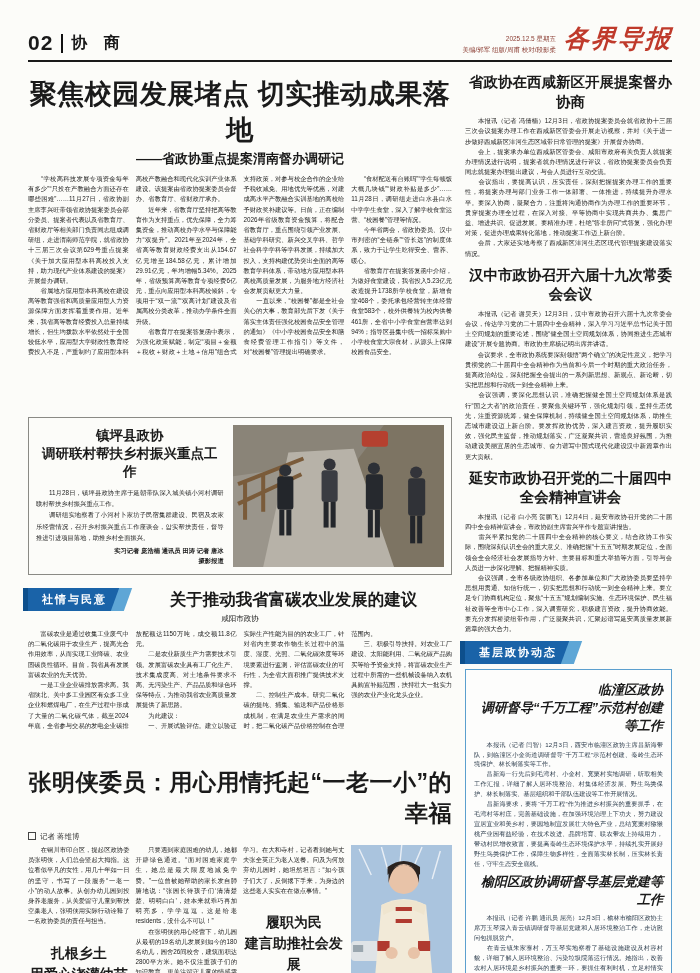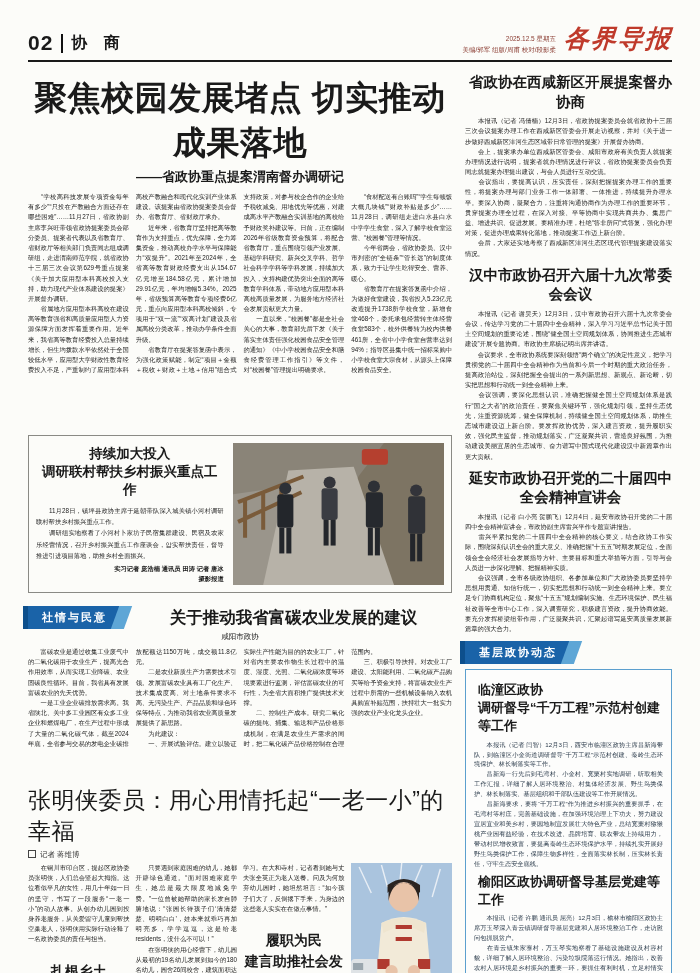--- a/index.html
+++ b/index.html
@@ -17,53 +17,53 @@
   .hdr-rule{border:0;border-top:2px solid #1a1a1a;margin:5px 0 8px 0;}
   
   .content{display:flex;gap:13px;}
   .col-left{width:424px;flex:0 0 424px;}
   .col-right{flex:1;min-width:0;}
   
   .body-txt{font-size:6.3px;line-height:1.62;text-align:justify;color:#222;white-space:pre-line;}
   .byline{font-size:7.5px;color:#333;margin:3px 0;}
   .byline .sq{display:inline-block;width:6px;height:6px;border:1px solid #444;margin-right:4px;vertical-align:-1px;}
   
-  .main-headline{font-size:33px;font-weight:bold;text-align:center;letter-spacing:.5px;margin:6px 0 2px 0;}
+  .main-headline{font-size:27px;font-weight:bold;text-align:center;letter-spacing:.5px;margin:6px 0 2px 0;}
   .main-subhead{font-size:13px;font-weight:bold;text-align:center;margin:2px 0 6px 0;}
   .main-body{height:234px;column-count:4;column-gap:7px;overflow:hidden;margin-top:2px;}
   
   .zp-box{border:1px solid #8a8a85;margin:9px 0 10px 0;padding:7px;display:flex;gap:9px;box-sizing:border-box;height:158px;}
   .zp-left{width:46%;display:flex;flex-direction:column;}
   .zp-title{font-size:13.5px;font-weight:bold;text-align:center;line-height:1.35;white-space:pre-line;margin:2px 0 5px 0;}
   .zp-body{font-size:6.3px;line-height:1.8;text-align:justify;white-space:pre-line;color:#222;flex:1;}
   .zp-credit{font-size:6.3px;font-weight:bold;text-align:right;line-height:1.7;white-space:pre-line;}
   .zp-photo{flex:1;}
   .zp-photo svg{width:100%;height:100%;display:block;}
   
   .badge{position:relative;display:inline-block;background:#1a63a8;color:#fff;font-weight:bold;font-size:11px;letter-spacing:2px;padding:4px 12px 4px 14px;margin-right:16px;}
   .badge::after{content:"";position:absolute;top:0;right:-9px;width:13px;height:100%;background:#5ea6d6;transform:skewX(-20deg);}
   .badge::before{content:"";position:absolute;top:0;left:-5px;width:5px;height:100%;background:#0d4f8c;}
   
   .sq-head-row{display:flex;align-items:flex-end;margin:2px 0 2px 0;}
   .sq-title{flex:1;text-align:center;font-family:"Liberation Serif","DejaVu Serif",serif;font-weight:bold;font-size:16.5px;margin-top:4px;}
   .sq-byline{text-align:center;font-size:7.5px;margin:3px 0 5px 0;}
   .sq-body{height:128px;column-count:4;column-gap:7px;overflow:hidden;}
   
-  .zh-headline{font-size:23px;font-weight:normal;text-align:left;letter-spacing:.5px;margin:10px 0 3px 0;}
+  .zh-headline{font-size:23px;font-weight:bold;text-align:right;letter-spacing:.5px;margin:10px 0 3px 0;}
   .zh-cols{display:flex;gap:6px;margin-top:2px;height:232px;overflow:hidden;}
   .zh-col{flex:1;min-width:0;display:flex;flex-direction:column;}
   .zh-sub{font-size:14px;font-weight:bold;text-align:center;line-height:1.5;white-space:pre-line;margin:16px 0;}
   .zh-photo{width:100%;height:128px;}
   .zh-photo svg{width:100%;height:100%;display:block;}
   
   .r-art{margin-bottom:7px;}
   .r-title{font-size:14.5px;font-weight:bold;text-align:center;line-height:1.35;margin:3px 0 4px 4px;}
   .r-body{font-size:6.3px;line-height:1.62;text-align:justify;white-space:pre-line;color:#222;}
   .jc-box{border:1px solid #5b9fce;padding:7px 8px;margin-top:5px;background:#fdfdfc;}
-  .jc-title{font-size:13px;font-weight:bold;text-align:left;line-height:1.4;white-space:pre-line;margin:4px 0 4px 4px;}
+  .jc-title{font-size:13px;font-weight:bold;text-align:right;line-height:1.4;white-space:pre-line;margin:4px 0 4px 4px;font-style:italic;}
   .jc-body{font-size:6.2px;line-height:1.6;text-align:justify;white-space:pre-line;color:#2a3a4a;}
 </style>
 </head>
 <body>
 
 <div class="page">
 
   <div class="hdr">
     <div class="hdr-left">
       <span class="pageno">02</span>
@@ -92,21 +92,21 @@
 　　近年来，省教育厅坚持把高等教育作为支持重点，优先保障，全力筹集资金，推动高校办学水平与保障能力“双提升”。2021年至2024年，全省高等教育财政经费支出从154.67亿元增至184.58亿元，累计增加29.91亿元，年均增幅5.34%。2025年，省级预算高等教育专项经费6亿元，重点向应用型本科高校倾斜，专项用于“双一流”“双高计划”建设及省属高校分类改革，推动办学条件全面升级。
 　　省教育厅在提案答复函中表示，为强化政策赋能，制定“项目＋金额＋税收＋财政＋土地＋信用”组合式支持政策，对参与校企合作的企业给予税收减免、用地优先等优惠，对建成高水平产教融合实训基地的高校给予财政奖补建议等。日前，正在编制2026年省级教育资金预算，将配合省教育厅，重点围绕引领产业发展、基础学科研究、新兴交叉学科、哲学社会科学学科等学科发展，持续加大投入，支持构建优势突出全面的高等教育学科体系，带动地方应用型本科高校高质量发展，为服务地方经济社会发展贡献更大力量。
 　　一直以来，“校园餐”都是全社会关心的大事，教育部先后下发《关于落实主体责任强化校园食品安全管理的通知》《中小学校园食品安全和膳食经费管理工作指引》等文件，对“校园餐”管理提出明确要求。
 　　“食材配送有台账吗”“学生每顿饭大概几块钱”“财政补贴是多少”……11月28日，调研组走进白水县白水中学学生食堂，深入了解学校食堂运营、“校园餐”管理等情况。
 　　今年省两会，省政协委员、汉中市列密的“全链条”“管长远”的制度体系，致力于让学生吃得安全、营养、暖心。
 　　省教育厅在提案答复函中介绍，为做好食堂建设，我省投入5.23亿元改造提升1738所学校食堂，新增食堂468个，委托承包经营转主体经营食堂583个，校外供餐转为校内供餐461所，全省中小学食堂自营率达到94%；指导区县集中统一招标采购中小学校食堂大宗食材，从源头上保障校园食品安全。</div>
       </article>
 
       <div class="zp-box">
         <div class="zp-left">
-          <div class="zp-title">持续加大投入
+          <div class="zp-title">镇坪县政协
 调研联村帮扶乡村振兴重点工作</div>
           <div class="zp-body">　　11月28日，镇坪县政协主席于延朝带队深入城关镇小河村调研联村帮扶乡村振兴重点工作。
 　　调研组实地察看了小河村卜家坊子民宿集群建设、民宿及农家乐经营情况，召开乡村振兴重点工作座谈会，압实帮扶责任，督导推进引进项目落地，助推乡村全面振兴。</div>
           <div class="zp-credit">实习记者 庞浩楠 通讯员 田涛 记者 唐冰
 摄影报道</div>
         </div>
         <div class="zp-photo">
           <svg viewBox="0 0 210 144" preserveAspectRatio="none">
             <rect width="210" height="144" fill="#9a958b"></rect>
             <polygon points="0,0 210,0 210,40 120,34 0,52" fill="#8a8478"></polygon>

